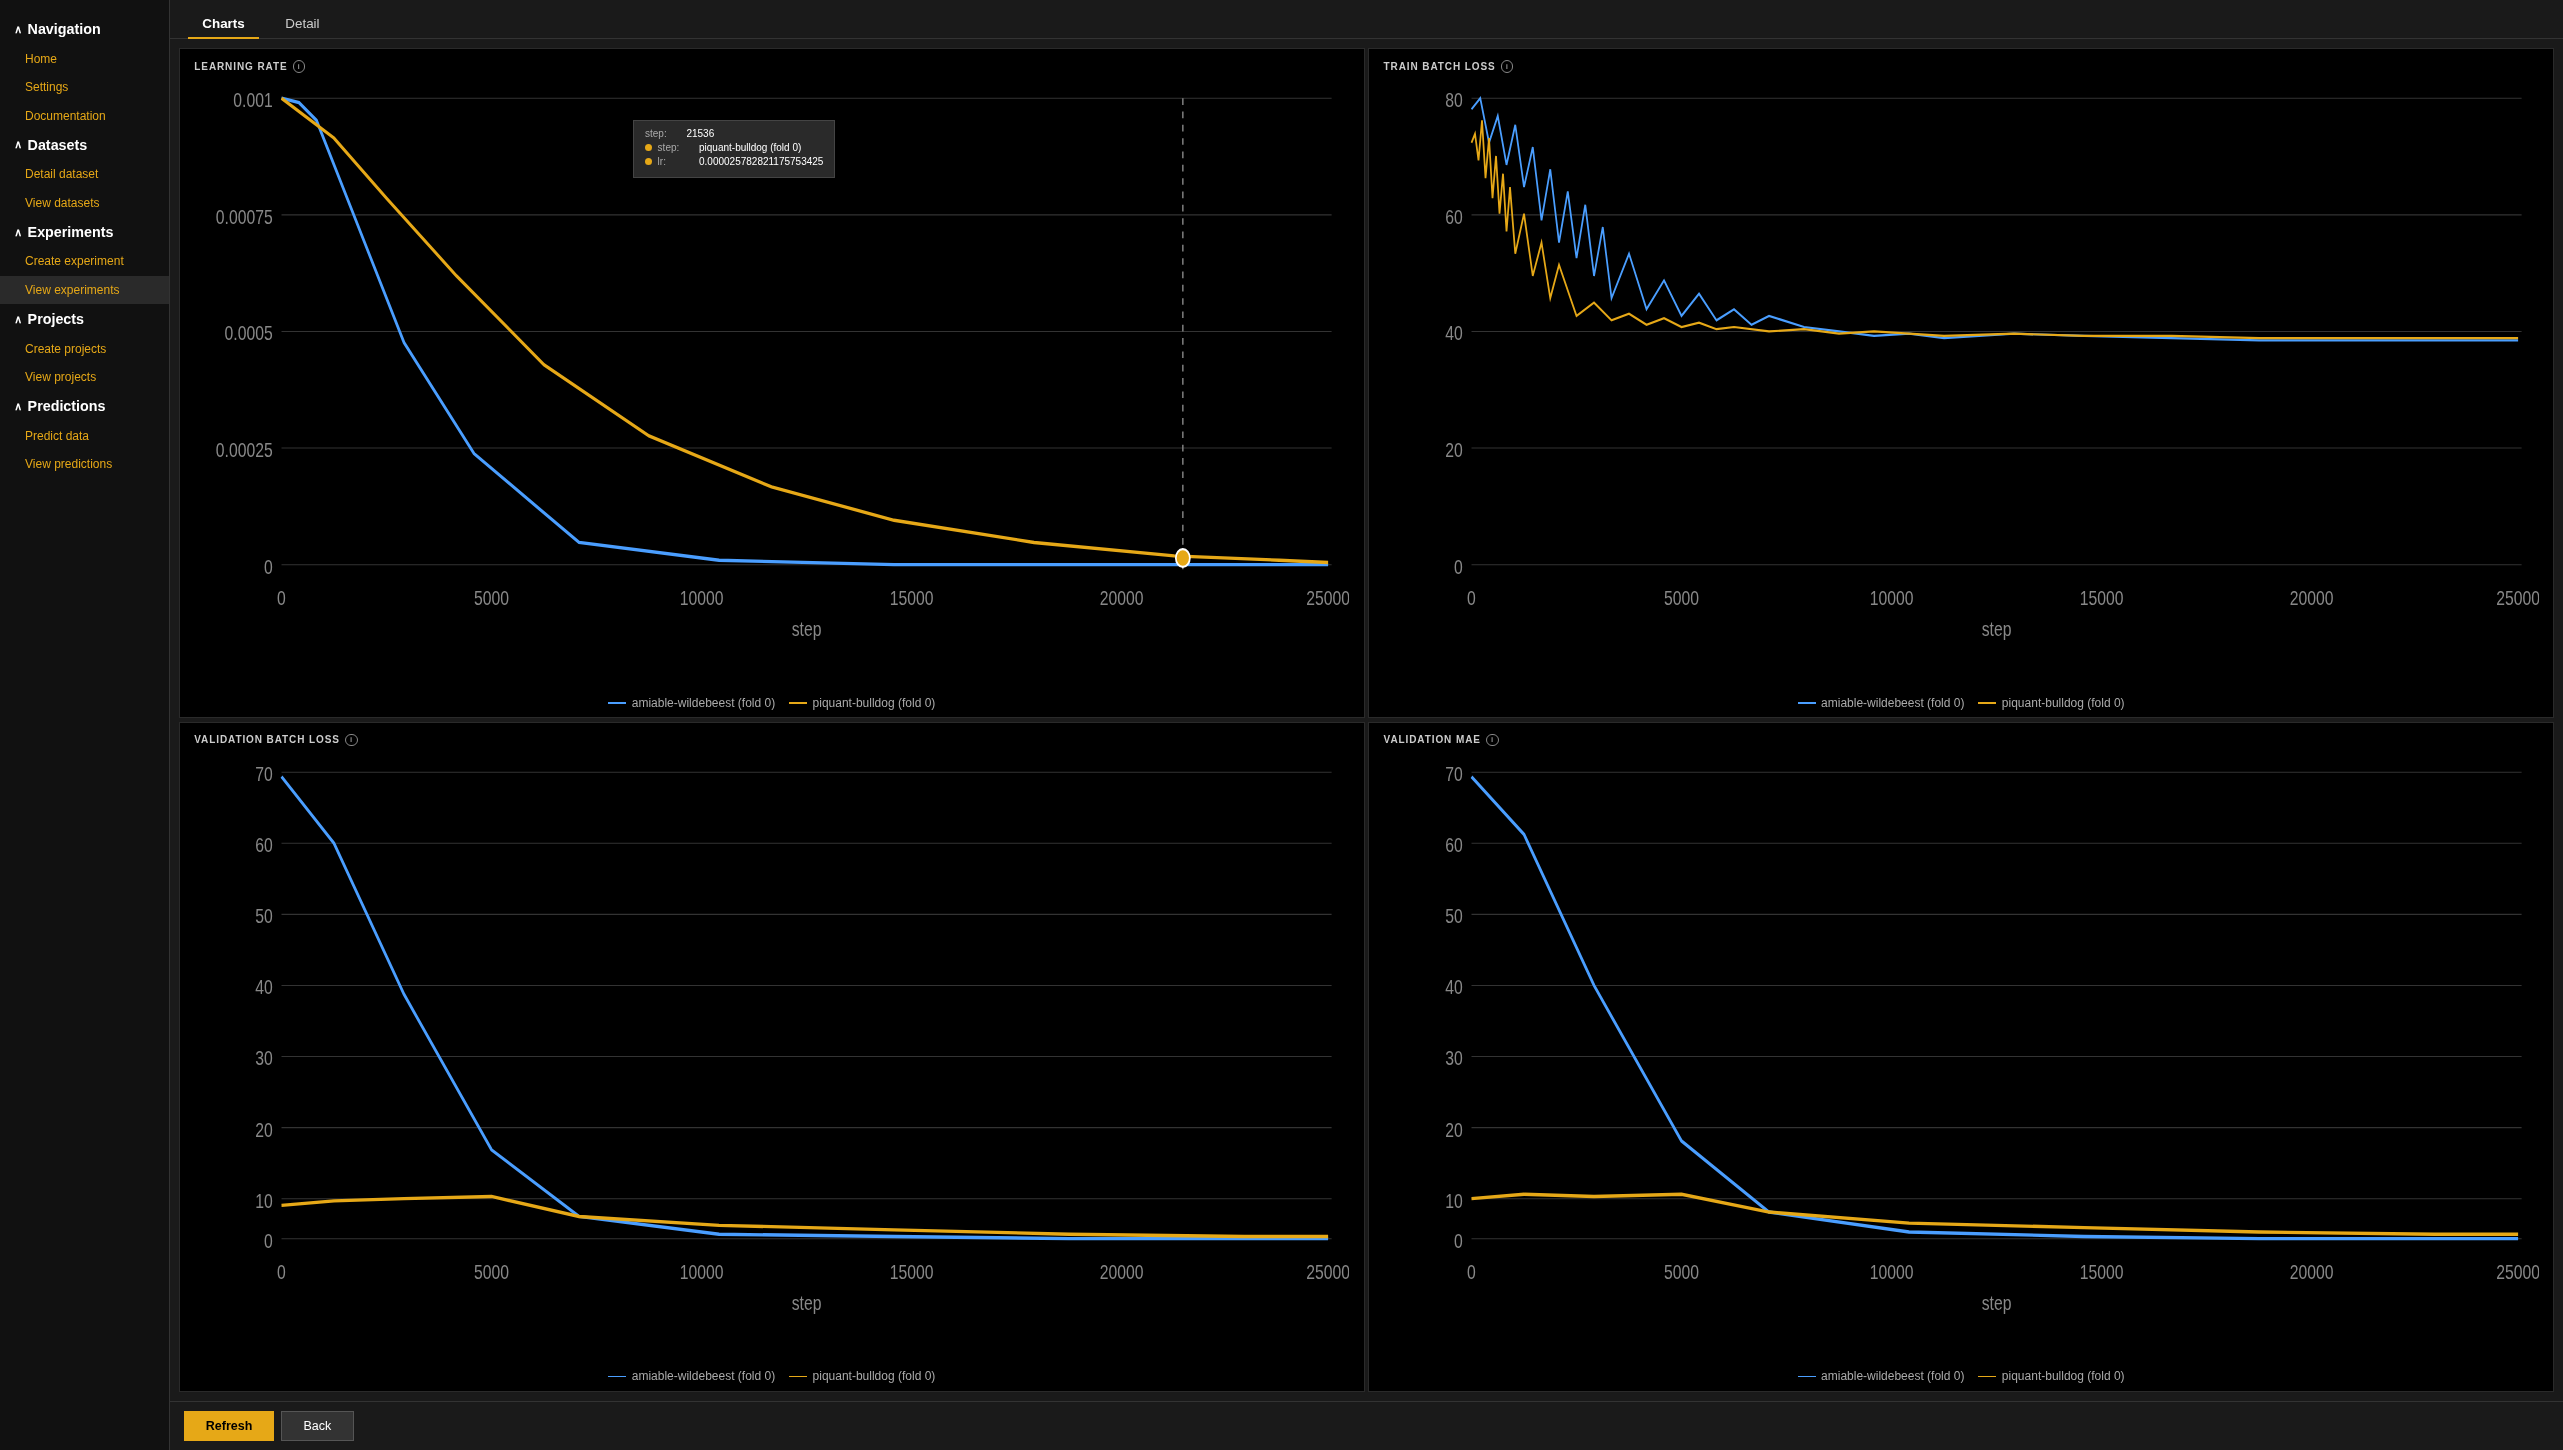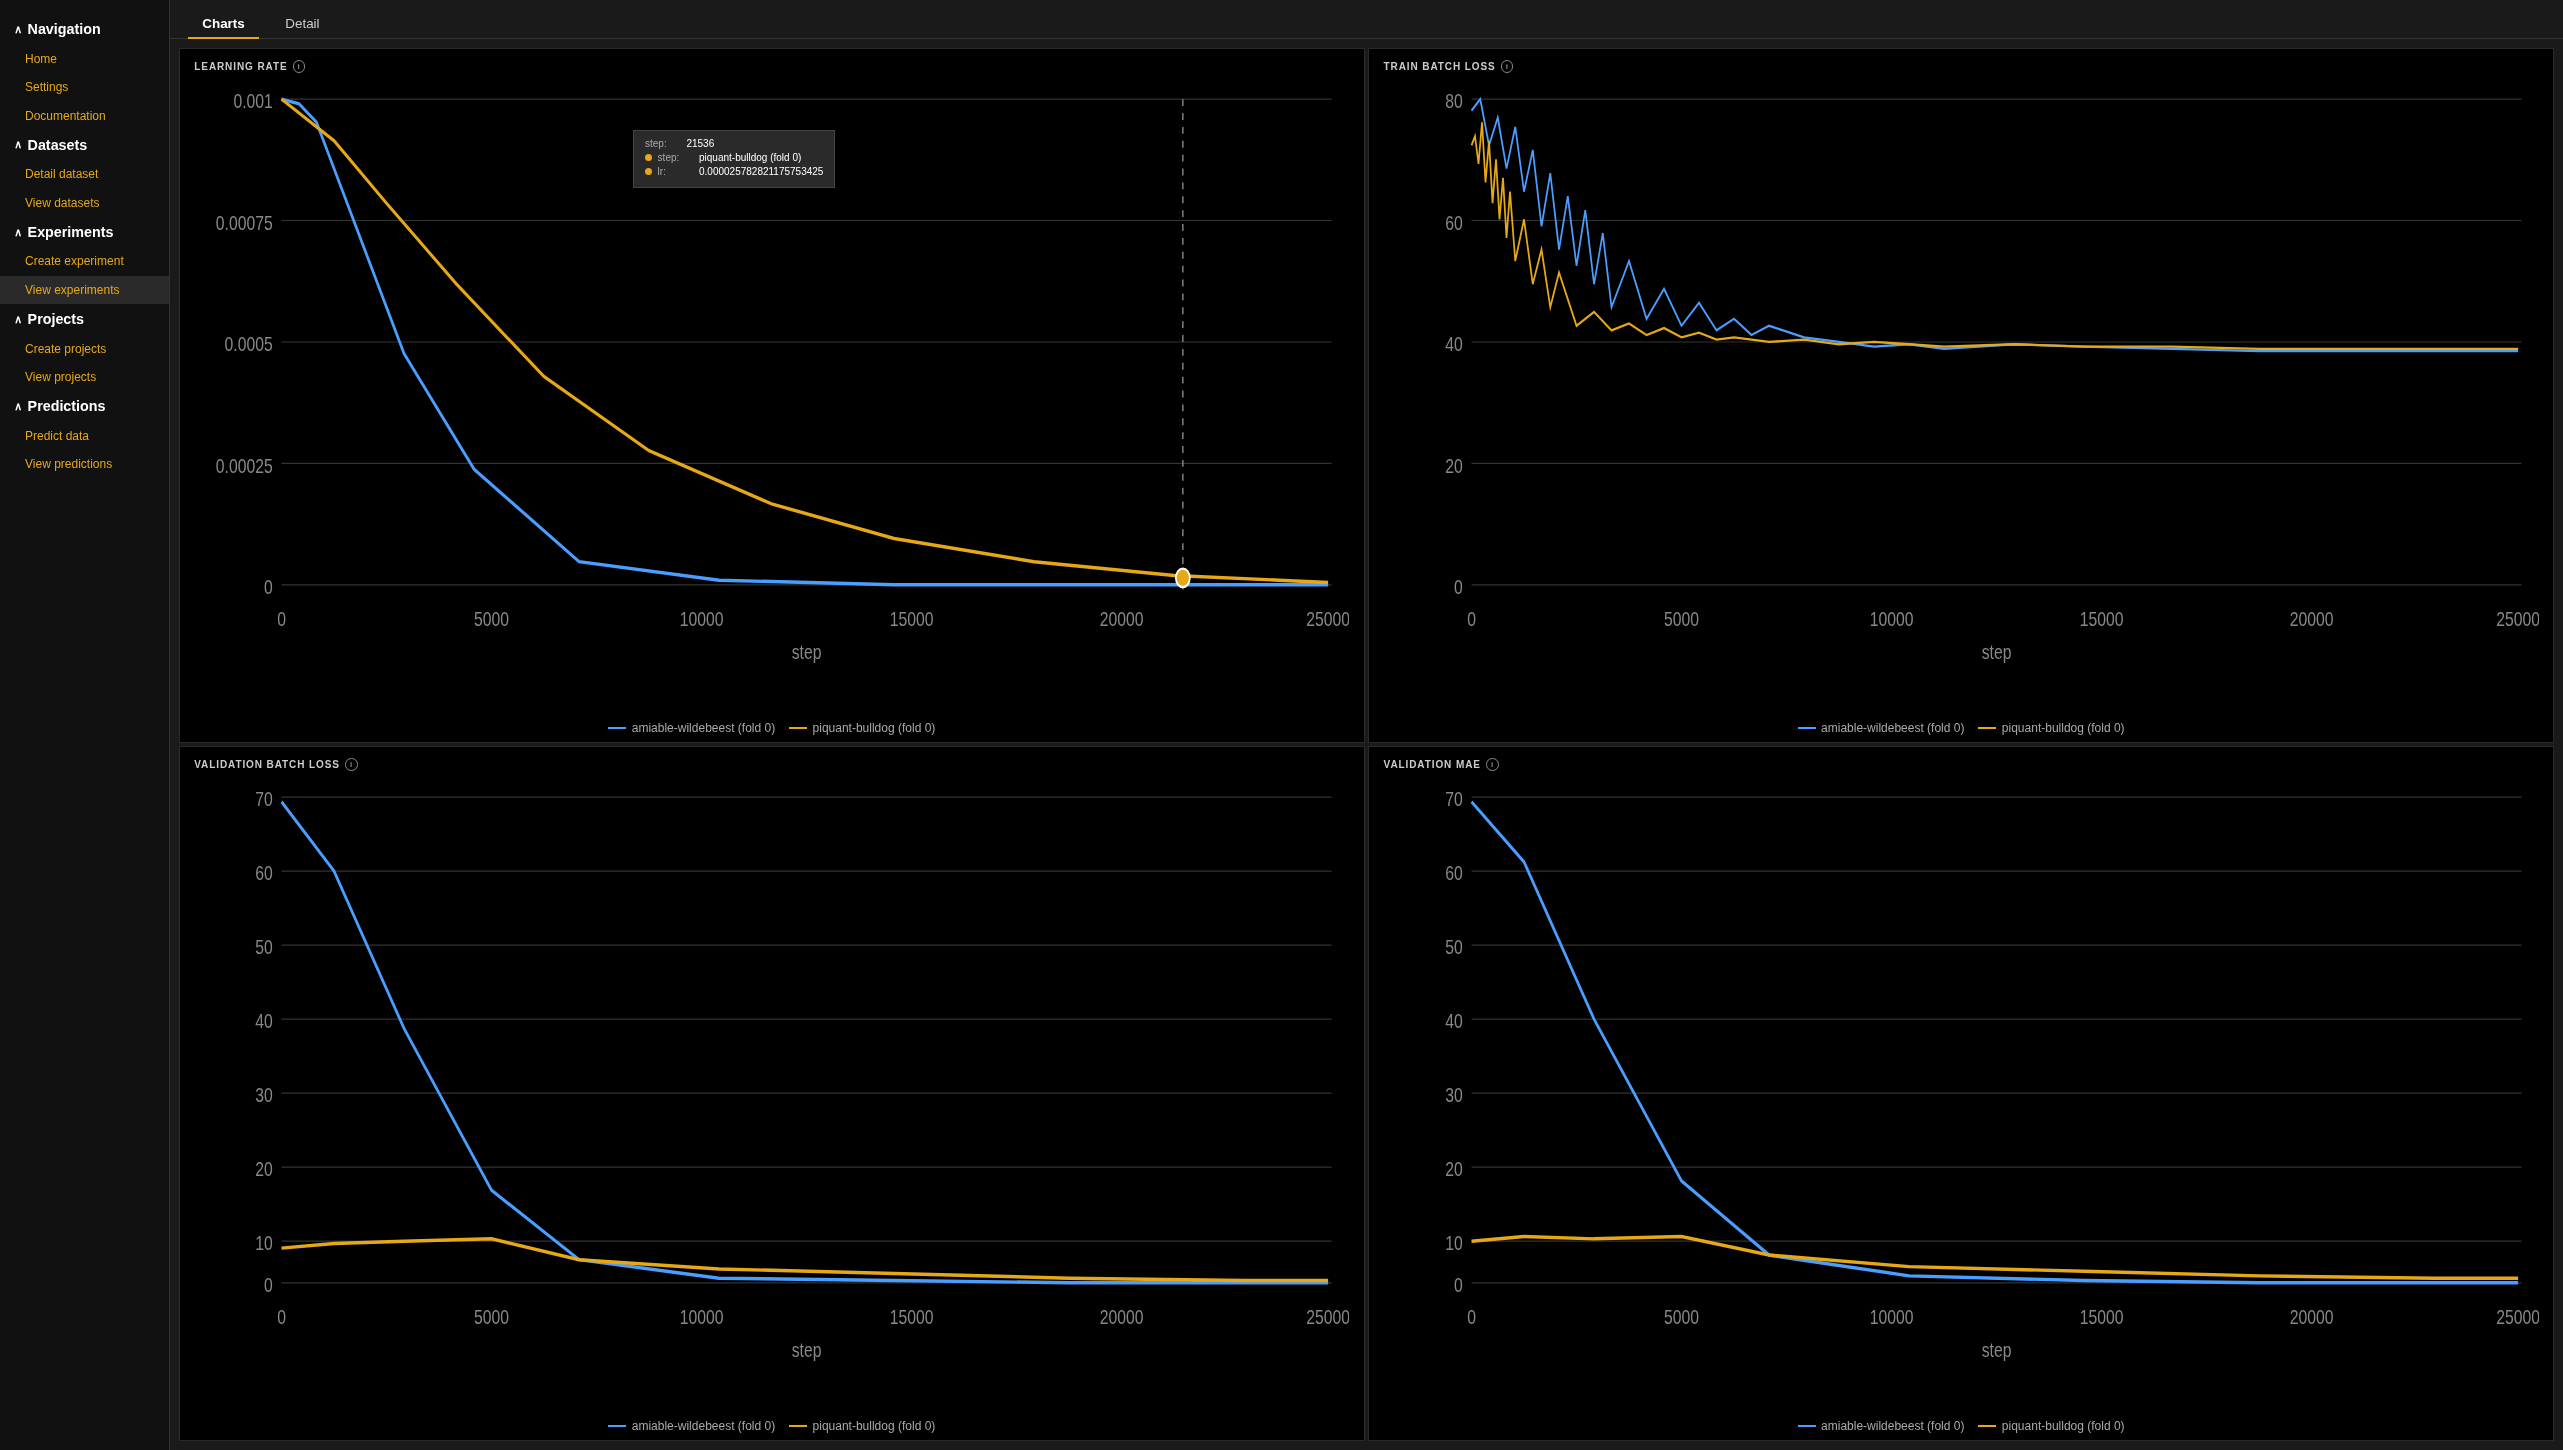--- a/index.html
+++ b/index.html
@@ -173,21 +173,21 @@
     
     .tooltip-box {
       position: absolute;
       background: #2a2a2a;
       border: 0.9px solid #444;
       padding: 7.2px 10.8px;
       font-size: 10px;
       color: #ddd;
       pointer-events: none;
       z-index: 10;
-      top: 54px;
+      top: 44px;
       left: 38%;
       min-width: 197px;
     }
     .tooltip-row {
       display: flex;
       align-items: center;
       gap: 5.4px;
       margin-bottom: 2.7px;
     }
     .tooltip-dot {
@@ -458,14 +458,18 @@
         </div>
         <div class="legend-item">
           <div class="legend-line" style="background:#e6a817"></div>
           <span>piquant-bulldog (fold 0)</span>
         </div>
       </div>
     </div>
 
   </div>
 
+  <div class="bottom-bar">
+    <button class="btn-refresh">Refresh</button>
+    <button class="btn-back">Back</button>
+  </div>
 </div>
 
 
 </body></html>

